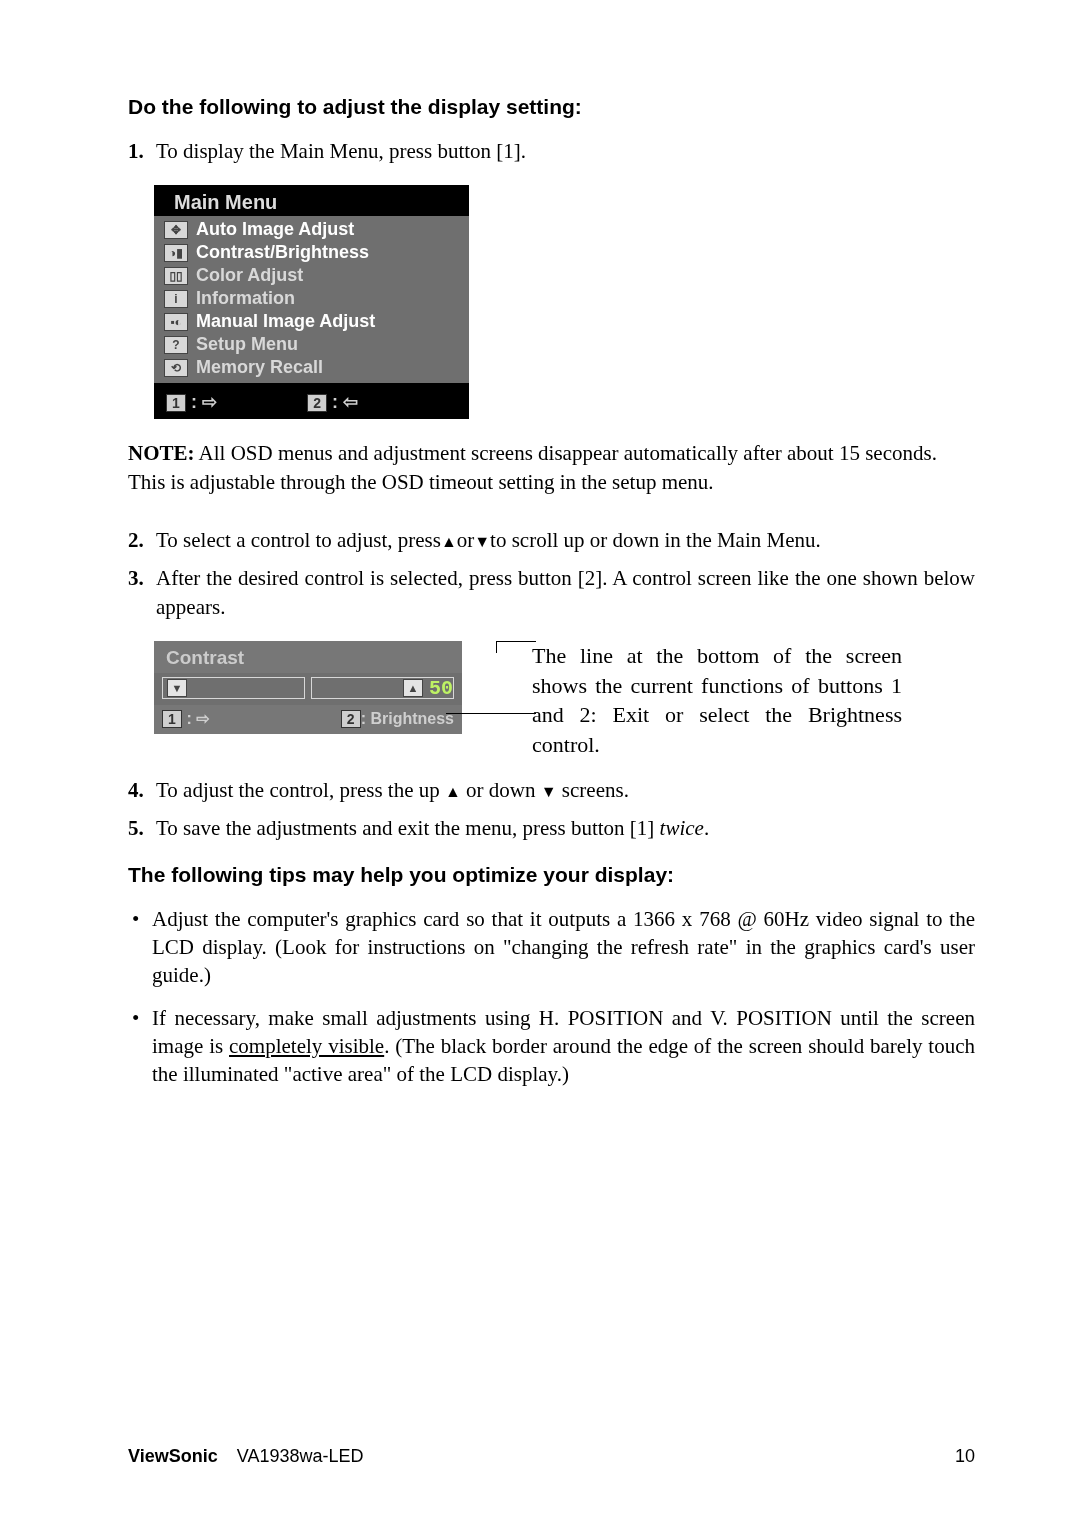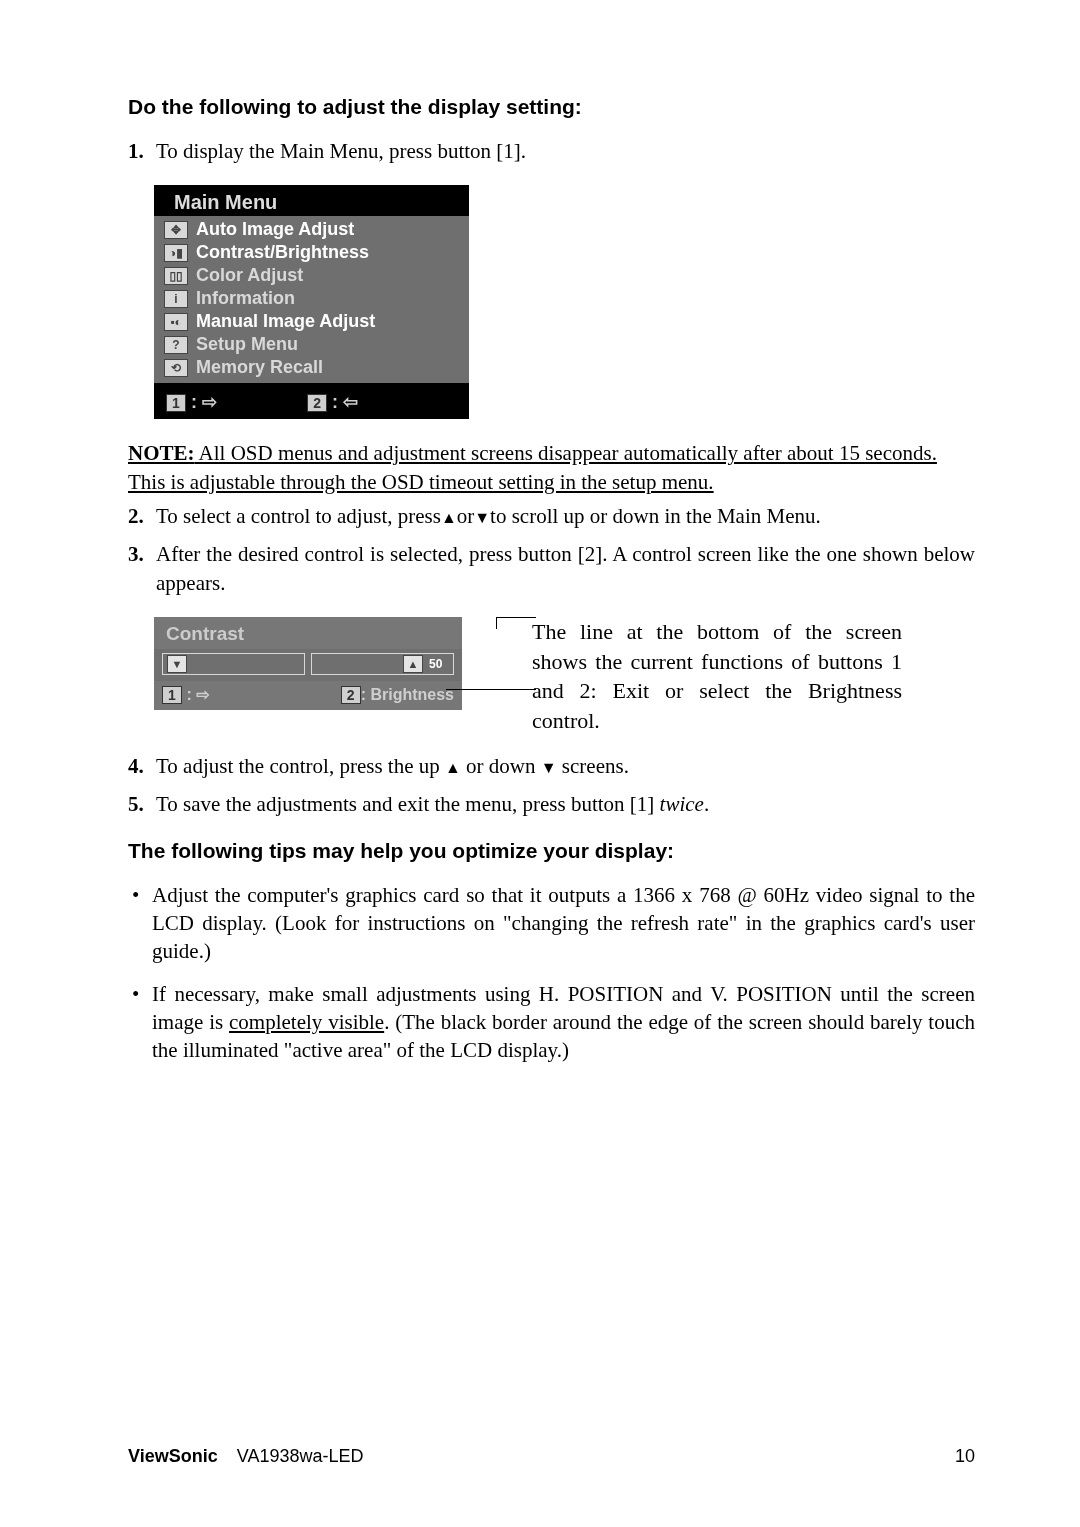--- a/index.html
+++ b/index.html
@@ -33,23 +33,22 @@
   }
   .li .num {
     width: 28px;
     flex-shrink: 0;
     font-weight: bold;
   }
   .li .txt {
     flex: 1;
   }
   .note-block {
-    margin: 20px 0 6px 0;
+    margin: 20px 0 30px 0;
     line-height: 1.35;
-    text-decoration: underline;
   }
   .note-label { font-weight: bold; }
   .ul {
     padding-left: 0;
     margin-top: 10px;
   }
   .uli {
     display: flex;
     margin-bottom: 14px;
     line-height: 1.35;
@@ -171,24 +170,24 @@
     background: #e4e4e4;
     border: 1px solid #444;
     display: flex;
     align-items: center;
     justify-content: center;
     font-size: 11px;
     color: #444;
     margin-left: 4px;
   }
   .ctr-val {
-    color: #ffffff;
-    font-family: Liberation Sans, sans-serif;
-    font-weight: bold;
-    font-size: 12px;
+    color: #bef264;
+    font-family: Liberation Mono, monospace;
+    font-weight: bold;
+    font-size: 20px;
     margin-left: 6px;
     display: inline-block;
     width: 24px;
   }
   .ctr-footer {
     display: flex;
     align-items: center;
     justify-content: space-between;
     padding: 4px 8px 6px 8px;
     color: #cfcfcf;

